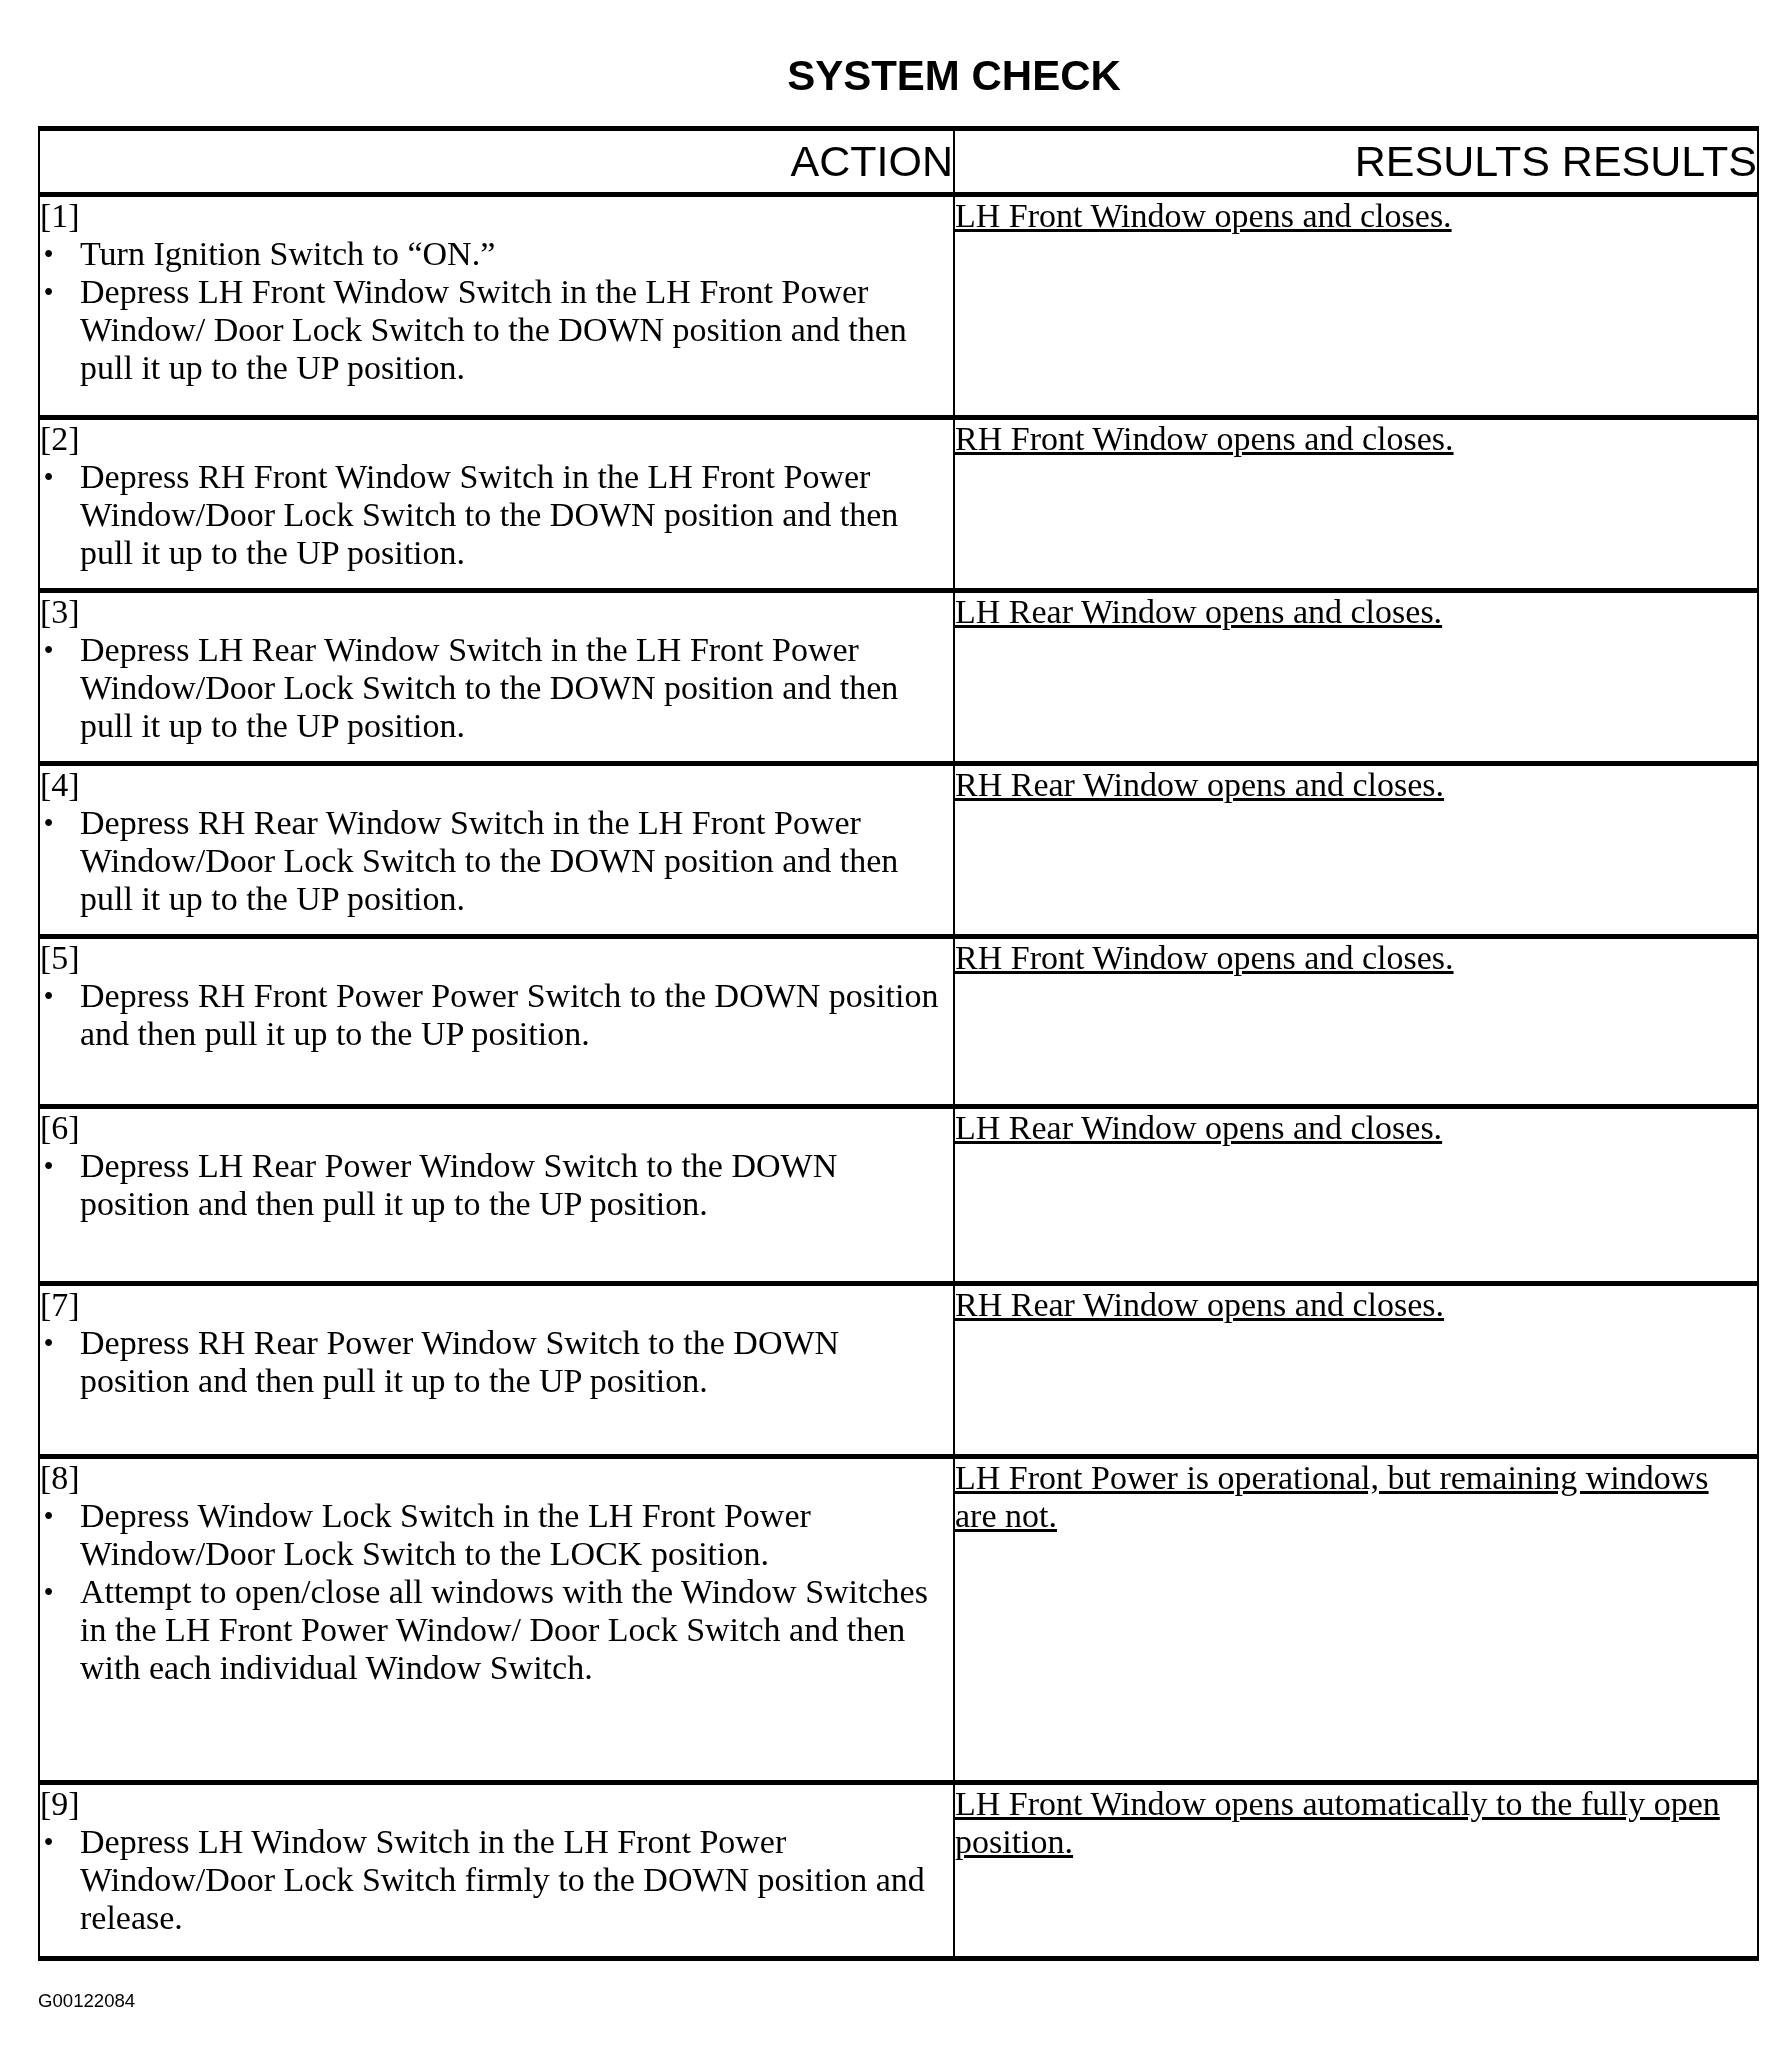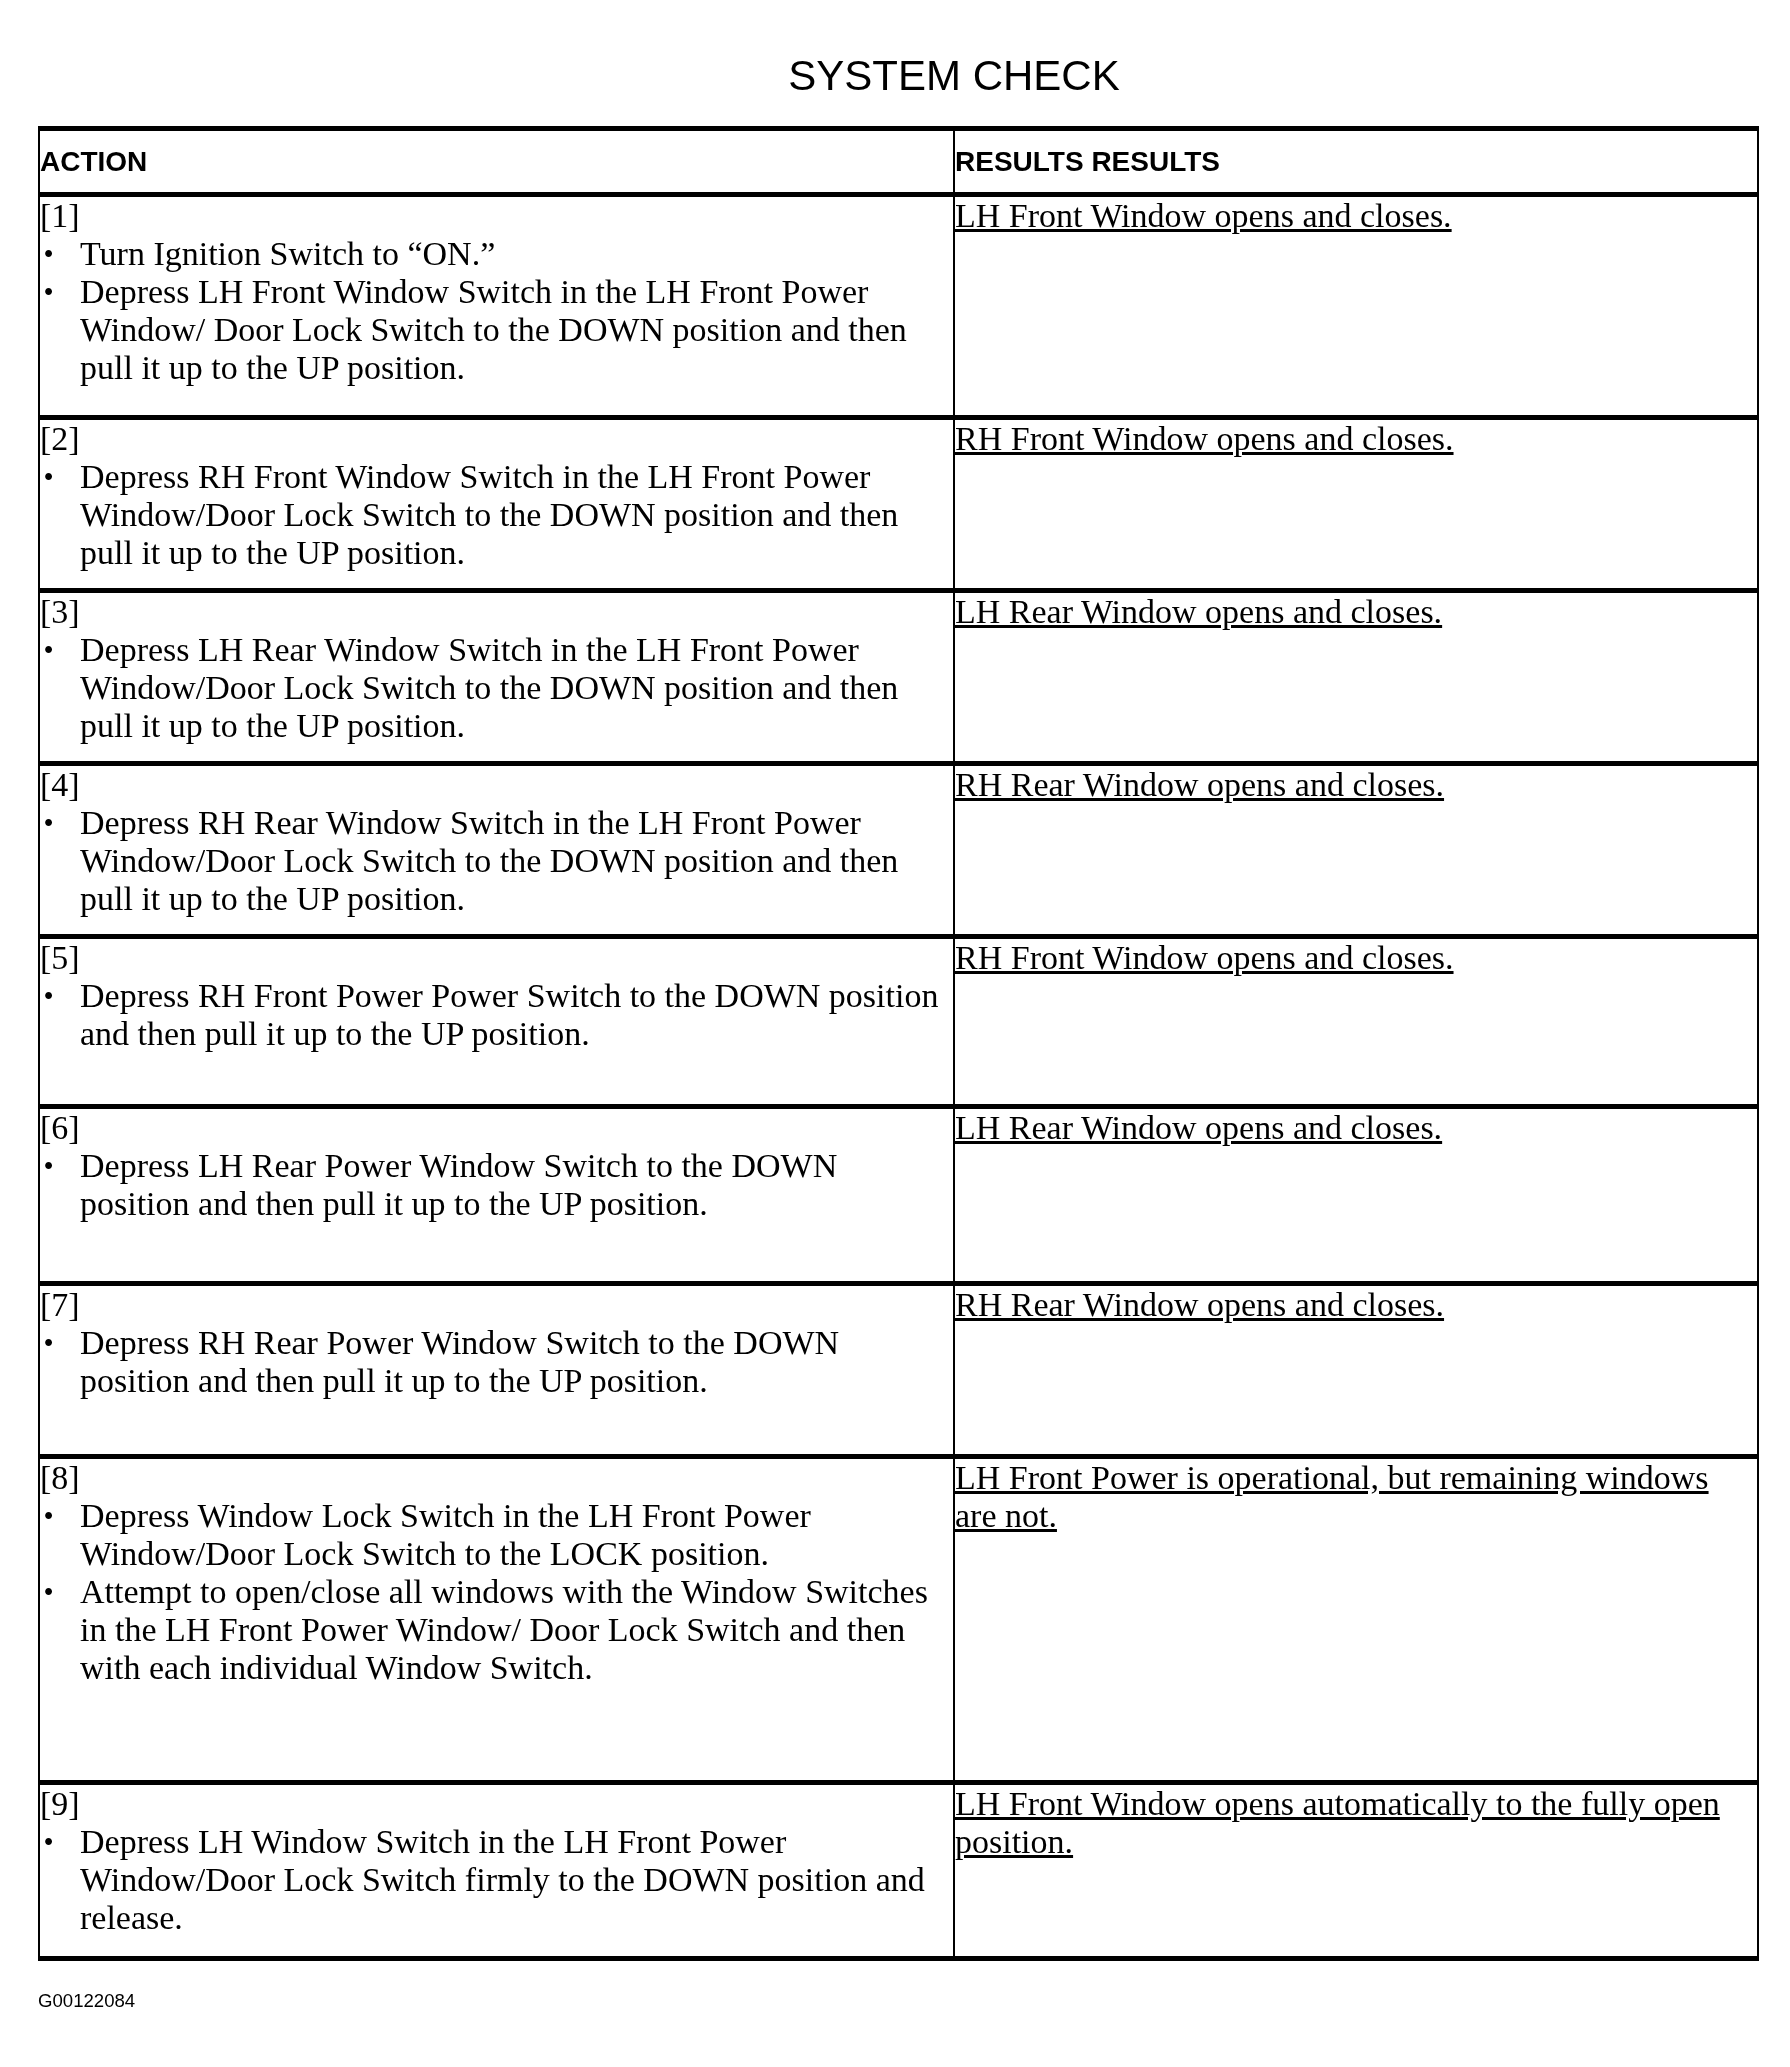--- a/index.html
+++ b/index.html
@@ -5,39 +5,39 @@
     html, body { margin: 0; padding: 0; background: #ffffff; }
     body {
       width: 1790px; height: 2068px; position: relative; overflow: hidden;
       color: #000000;
       font-family: "Liberation Serif", "DejaVu Serif", serif;
     }
     .title {
       position: absolute; left: 0; width: 1790px; top: 52px;
       text-align: center;
       font-family: "Liberation Sans", "DejaVu Sans", sans-serif;
-      font-weight: normal; font-size: 42px; letter-spacing: 0px;
+      font-weight: bold; font-size: 42px; letter-spacing: 0px;
       padding-left: 118px; box-sizing: border-box;
     }
     .tbl {
       position: absolute; left: 38px; top: 126px; width: 1719px;
       border-collapse: collapse; table-layout: fixed;
     }
     .tbl col.c1 { width: 915px; }
     .tbl col.c2 { width: 804px; }
     .tbl th, .tbl td {
       border-left: 2.5px solid #000; border-right: 2.5px solid #000;
       border-top: 5px solid #000; border-bottom: 5px solid #000;
       vertical-align: top; padding: 0;
     }
     .tbl th {
       height: 61px;
       font-family: "Liberation Sans", "DejaVu Sans", sans-serif;
-      font-weight: bold; font-size: 28px;
-      text-align: left; vertical-align: middle;
+      font-weight: normal; font-size: 43px;
+      text-align: right; vertical-align: middle;
     }
     .tbl td { font-size: 34px; line-height: 38px; }
     .act { padding: 13.5px 8.4px 6.7px 20px; }
     .step { display: block; }
     .bullets { list-style: none; margin: 0; padding: 0; }
     .bullets li { position: relative; padding-left: 40px; }
     .bullets li .dot {
       position: absolute; left: 3.4px; top: 0; font-size: 29px;
     }
     .res { padding: 52px 3.4px 6.7px 23.6px; text-decoration: underline; }

